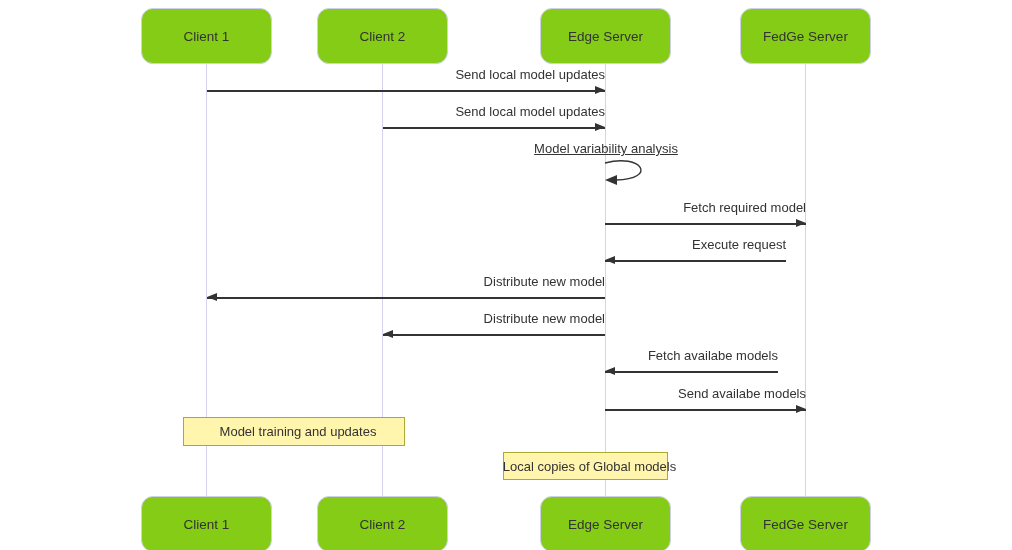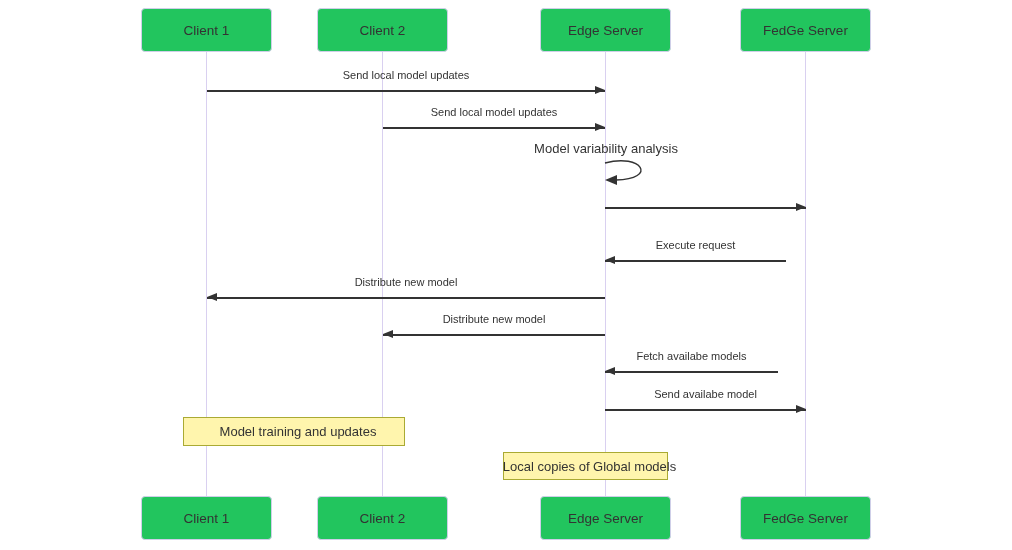--- a/index.html
+++ b/index.html
@@ -19,37 +19,37 @@
   .lifeline {
     position: absolute;
     top: 52px;
     height: 444px;
     width: 1px;
     background: #d9d0f0;
   }
   .actor {
     position: absolute;
     width: 131px;
-    height: 44px;
-    background: #22c55e;
+    height: 56px;
+    background: #84cc16;
     border: 1px solid #cfcfe8;
-    border-radius: 4px;
+    border-radius: 12px;
     display: flex;
     align-items: center;
     justify-content: center;
     font-size: 13.5px;
     color: #333333;
     box-sizing: border-box;
   }
   .message {
     position: absolute;
   }
   .msg-label {
-    text-align: center;
-    font-size: 11px;
+    text-align: right;
+    font-size: 13px;
     line-height: 16px;
     color: #333333;
     white-space: nowrap;
   }
   .msg-line {
     position: relative;
     height: 1.5px;
     background: #333333;
     margin-top: 7px;
   }
@@ -66,20 +66,21 @@
   .self-label {
     position: absolute;
     left: 500px;
     top: 141px;
     width: 212px;
     text-align: center;
     font-size: 13px;
     line-height: 16px;
     color: #333333;
     white-space: nowrap;
+    text-decoration: underline;
   }
   .selfloop {
     position: absolute;
     left: 604px;
     top: 157px;
   }
   .note {
     position: absolute;
     background: #fff5ad;
     border: 1px solid #aaaa33;
@@ -130,20 +131,21 @@
       </div>
   </div>
 
   <div class="self-label">Model variability analysis</div>
   <svg class="selfloop" width="54" height="32" viewBox="0 0 54 32">
     <path d="M 1,6 C 38,-4 54,22 12,23" fill="none" stroke="#333333" stroke-width="1.4"></path>
     <polygon points="1,23 13,18 13,28" fill="#333333"></polygon>
   </svg>
 
   <div class="message" style="left:605px;top:200px;width:201px">
+    <div class="msg-label">Fetch required model</div>
     <div class="msg-line">
         <i class="ah right"></i>
       </div>
   </div>
 
   <div class="message" style="left:605px;top:237px;width:181px">
     <div class="msg-label">Execute request</div>
     <div class="msg-line">
         <i class="ah left"></i>
       </div>
@@ -164,21 +166,21 @@
   </div>
 
   <div class="message" style="left:605px;top:348px;width:173px">
     <div class="msg-label">Fetch availabe models</div>
     <div class="msg-line">
         <i class="ah left"></i>
       </div>
   </div>
 
   <div class="message" style="left:605px;top:386px;width:201px">
-    <div class="msg-label">Send availabe model</div>
+    <div class="msg-label">Send availabe models</div>
     <div class="msg-line">
         <i class="ah right"></i>
       </div>
   </div>
 
   <div class="note" style="left:183px;top:417px;width:222px;height:29px">
     <span>Model training and updates</span>
   </div>
   <div class="note" style="left:503px;top:452px;width:165px;height:28px">
     <span>Local copies of Global models</span>

